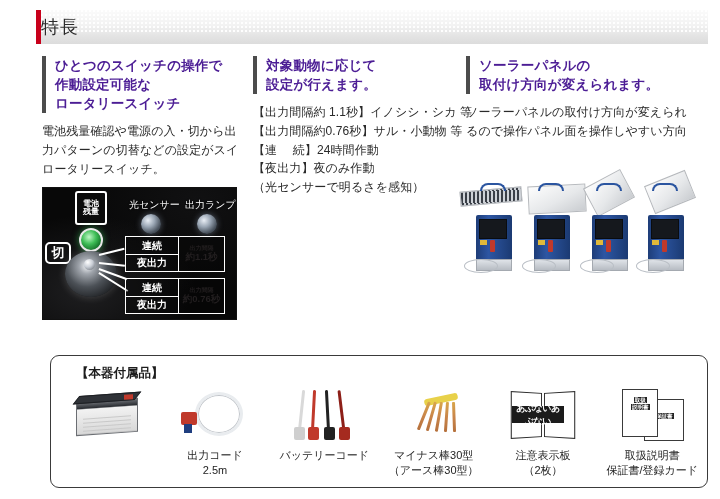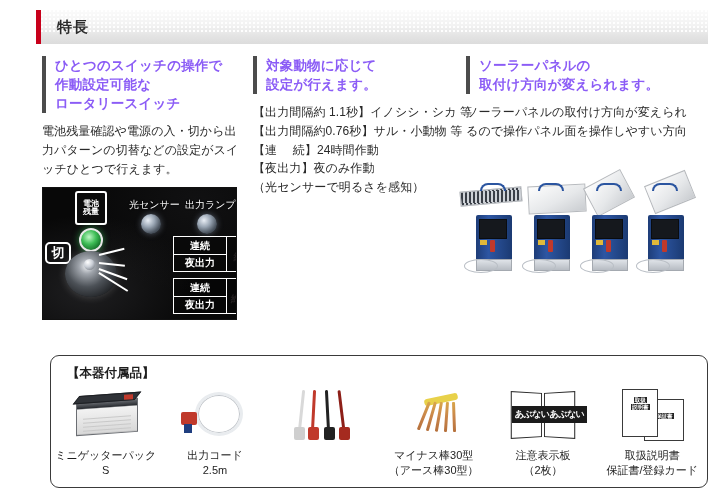--- a/index.html
+++ b/index.html
@@ -26,39 +26,38 @@
   }
   .section-header .dots {
     position: absolute; left: 5px; top: 0; right: 0; height: 22px;
     background-image:
       radial-gradient(circle at 1px 1px, rgba(255,255,255,0.95) 0.9px, transparent 1.1px);
     background-size: 4px 4px;
     pointer-events: none;
   }
   .section-header .title {
     position: relative; z-index: 2;
-    padding-left: 16px;
-    font-size: 15px; font-weight: 700; letter-spacing: 1px;
+    font-size: 18px; font-weight: 400; letter-spacing: 1px;
     color: #2b2b2b;
   }
 
   
   .columns { position: absolute; left: 0; top: 56px; width: 720px; }
   .col { position: absolute; top: 0; }
   .col-1 { left: 42px; width: 200px; }
   .col-2 { left: 253px; width: 205px; }
   .col-3 { left: 466px; width: 215px; }
 
   .feat-head {
     border-left: 4px solid #4c4c4c;
     padding-left: 9px;
     font-size: 13.5px;
     font-weight: 700;
     line-height: 1.42;
-    color: #8b5cf6;
+    color: #4c1d95;
     letter-spacing: 0.2px;
   }
   .feat-body {
     margin-top: 9px;
     font-size: 12px;
     line-height: 1.55;
     color: #2a2a2a;
     letter-spacing: 0.1px;
   }
   .feat-body .line { white-space: nowrap; }
@@ -119,21 +118,20 @@
     width: 26px; height: 22px;
     border: 2px solid #fff; border-radius: 5px;
     color: #fff; font-size: 13px; font-weight: 700;
     display: flex; align-items: center; justify-content: center;
   }
   .cp-box {
     position: absolute;
     border: 1.5px solid #ffffff;
     display: flex; align-items: stretch;
     background: rgba(0,0,0,0.25);
-    margin-left: 48px;
   }
   .cp-box .stack { width: 52px; }
   .cp-box .stack .row {
     height: 50%; width: 100%;
     display: flex; align-items: center; justify-content: center;
     font-size: 10px; font-weight: 700; color: #fff;
   }
   .cp-box .stack .row + .row { border-top: 1.5px solid #fff; }
   .cp-box .interval {
     width: 46px; border-left: 1.5px solid #fff;
@@ -199,21 +197,21 @@
 
   
   .acc-box {
     position: absolute; left: 50px; top: 355px;
     width: 658px; height: 133px;
     border: 1.5px solid #3a3a3a;
     border-radius: 9px;
     background: #fff;
   }
   .acc-title {
-    position: absolute; left: 16px; top: 9px;
+    position: absolute; left: 25px; top: 9px;
     font-size: 12.5px; font-weight: 700; color: #1d1d1d;
   }
   .acc-items {
     position: absolute; left: 0; top: 28px; width: 100%;
     display: flex; justify-content: space-around; align-items: flex-start;
   }
   .acc-item { width: 108px; text-align: center; }
   .acc-art { height: 60px; position: relative; margin-bottom: 4px; }
   .acc-cap { font-size: 11px; line-height: 1.33; color: #1d1d1d; }
 
@@ -269,21 +267,21 @@
     background: #e8d14a; border-radius: 3px; transform: rotate(-12deg);
   }
   .sign { position: absolute; left: 22px; top: 8px; width: 64px; height: 46px; }
   .sign .leaf {
     position: absolute; top: 0; width: 32px; height: 46px;
     background: #fff; border: 1.5px solid #2a2a2a;
   }
   .sign .leaf.l { left: 0; transform: perspective(90px) rotateY(13deg); }
   .sign .leaf.r { left: 32px; transform: perspective(90px) rotateY(-13deg); }
   .sign .band {
-    position: absolute; left: 1px; top: 14px; width: 75px; height: 17px;
+    position: absolute; left: 1px; top: 14px; width: 52px; height: 17px;
     background: #1b1b1b; color: #fff; font-size: 9px; font-weight: 700;
     display: flex; align-items: center; justify-content: center; letter-spacing: -0.5px;
   }
   .docs { position: absolute; left: 20px; top: 5px; width: 70px; height: 52px; }
   .docs .sheet {
     position: absolute; background: #fff; border: 1.5px solid #3a3a3a;
   }
   .docs .back { left: 26px; top: 10px; width: 40px; height: 42px; }
   .docs .front { left: 4px; top: 0; width: 36px; height: 48px; }
   .docs .t {
@@ -309,21 +307,21 @@
 
     <div class="col col-1">
       <div class="feat-head">
         <div>ひとつのスイッチの操作で</div>
         <div>作動設定可能な</div>
         <div>ロータリースイッチ</div>
       </div>
       <div class="feat-body">
         <div class="line">電池残量確認や電源の入・切から出</div>
         <div class="line">力パターンの切替などの設定がスイ</div>
-        <div class="line">ッチひとつで行えます。</div>
+        <div class="line">ロータリースイッチ。</div>
       </div>
     </div>
 
     <div class="col col-2">
       <div class="feat-head">
         <div>対象動物に応じて</div>
         <div>設定が行えます。</div>
       </div>
       <div class="feat-body">
         <div class="line">【出力間隔約 1.1秒】イノシシ・シカ 等</div>
@@ -447,23 +445,20 @@
 
     <div class="acc-items">
 
       <div class="acc-item">
         <div class="acc-art">
           <div class="batt">
             <div class="top"></div>
             <div class="term"></div>
             <div class="lbl"></div>
           </div>
-        </div>
-        <div class="acc-cap">
-          <div>ミニゲッターパックS</div>
         </div>
       </div>
 
       <div class="acc-item">
         <div class="acc-art">
           <div class="wire-ring"></div>
           <div class="wire-plug"></div>
         </div>
         <div class="acc-cap">
           <div>出力コード</div>
@@ -476,20 +471,23 @@
           <div class="bcord">
             <div class="lead" style="left:8px;  background:#d9d9d9; transform: rotate(6deg);"></div>
             <div class="lead" style="left:20px; background:#c0392b; transform: rotate(3deg);"></div>
             <div class="lead" style="left:34px; background:#222222; transform: rotate(-3deg);"></div>
             <div class="lead" style="left:48px; background:#8d1f18; transform: rotate(-7deg);"></div>
             <div class="clip" style="left:2px;  background:#cfcfcf;"></div>
             <div class="clip" style="left:16px; background:#c0392b;"></div>
             <div class="clip" style="left:32px; background:#222222;"></div>
             <div class="clip" style="left:47px; background:#a52a1f;"></div>
           </div>
+        </div>
+        <div class="acc-cap">
+          <div>バッテリーコード</div>
         </div>
       </div>
 
       <div class="acc-item">
         <div class="acc-art">
           <div class="rods">
             <div class="tie"></div>
             <div class="rod" style="left:30px; top:10px; transform: rotate(22deg);"></div>
             <div class="rod" style="left:36px; top:10px; transform: rotate(16deg);"></div>
             <div class="rod" style="left:42px; top:10px; transform: rotate(10deg);"></div>

